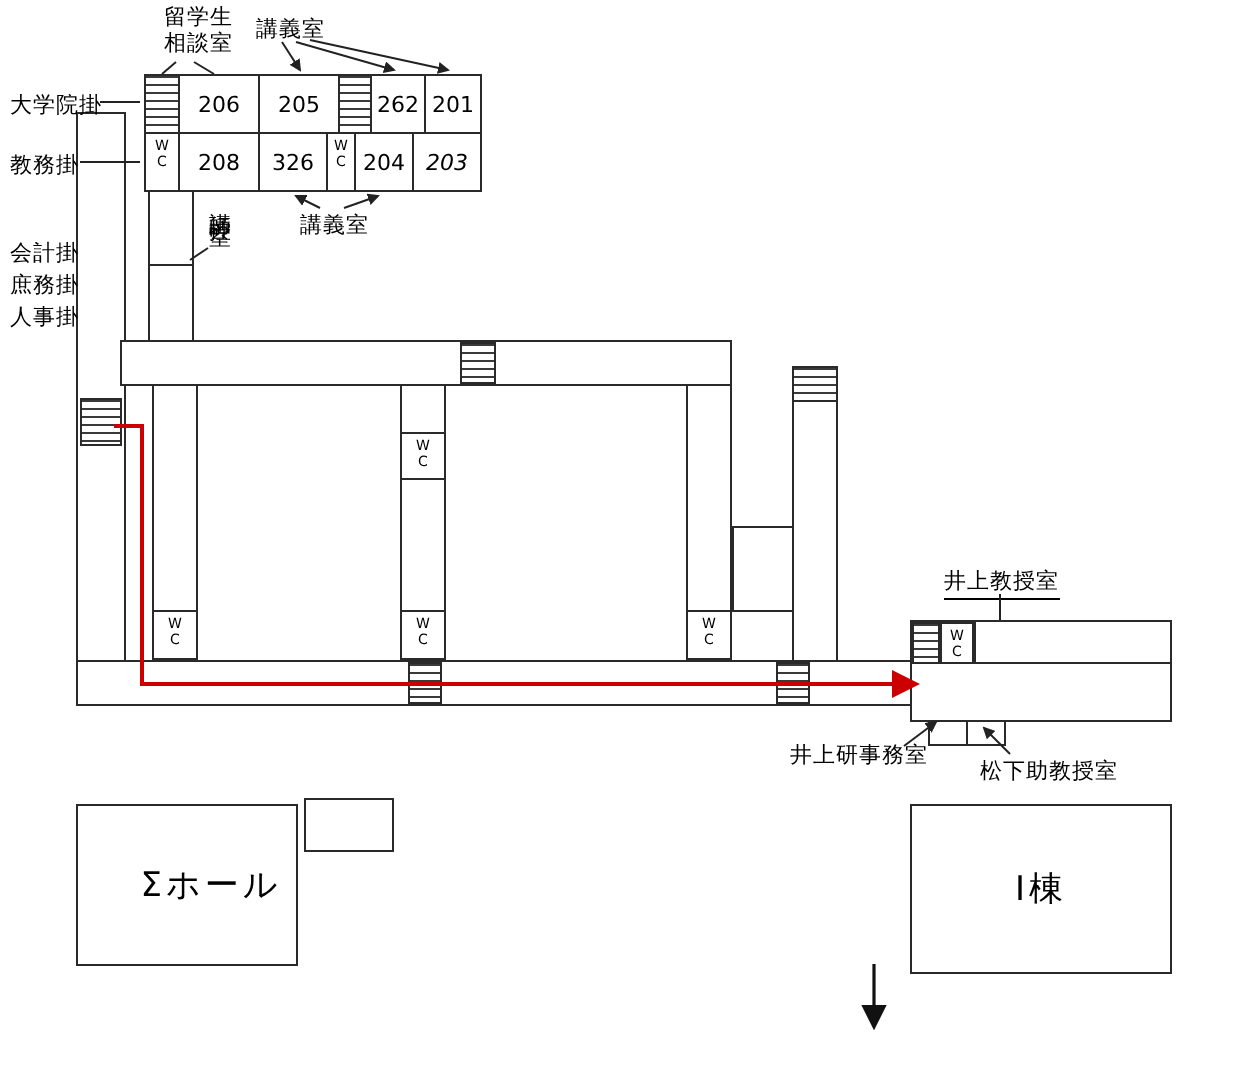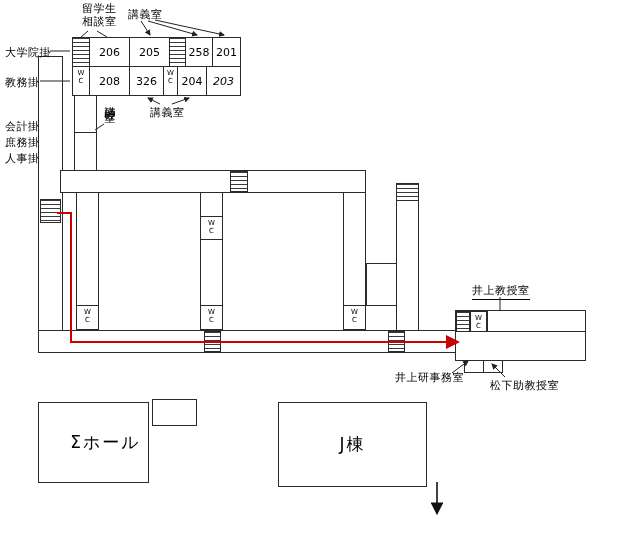--- a/index.html
+++ b/index.html
@@ -26,21 +26,21 @@
 
   <div class="rect hatch" style="left:72px;top:37px;width:18px;height:30px;"></div>
   <div class="rect room" style="left:89px;top:37px;width:41px;height:30px;">
       <span>206</span>
     </div>
   <div class="rect room" style="left:129px;top:37px;width:41px;height:30px;">
       <span>205</span>
     </div>
   <div class="rect hatch" style="left:169px;top:37px;width:17px;height:30px;"></div>
   <div class="rect room" style="left:185px;top:37px;width:28px;height:30px;">
-      <span>258</span>
+      <span>262</span>
     </div>
   <div class="rect room" style="left:212px;top:37px;width:29px;height:30px;">
       <span>201</span>
     </div>
 
   <div class="rect wc" style="left:72px;top:66px;width:18px;height:30px;">
     <span>W</span>
       <span>C</span>
   </div>
   <div class="rect room" style="left:89px;top:66px;width:41px;height:30px;">
@@ -106,22 +106,22 @@
       <span>C</span>
   </div>
   <div class="vline" style="left:487px;top:311px;width:1px;height:20px;"></div>
   <div class="rect" style="left:464px;top:360px;width:20px;height:13px;"></div>
   <div class="rect" style="left:483px;top:360px;width:20px;height:13px;"></div>
 
   <div class="rect bldg" style="left:38px;top:402px;width:111px;height:81px;padding-left:24px;">
     <span class="bldg-label">Σホール</span>
   </div>
   <div class="rect" style="left:152px;top:399px;width:45px;height:27px;"></div>
-  <div class="rect bldg" style="left:278px;top:402px;width:149px;height:85px;">
-    <span class="bldg-label">J棟</span>
+  <div class="rect bldg" style="left:455px;top:402px;width:131px;height:85px;">
+    <span class="bldg-label">I棟</span>
   </div>
 
   <div class="lbl two-line" style="left:82px;top:2px;">
     <div>留学生</div>
     <div>相談室</div>
   </div>
   <div class="lbl" style="left:128px;top:7px;">講義室</div>
   <div class="lbl" style="left:5px;top:45px;">大学院掛</div>
   <div class="lbl" style="left:5px;top:75px;">教務掛</div>
   <div class="lbl" style="left:5px;top:119px;text-align:right;">会計掛</div>

